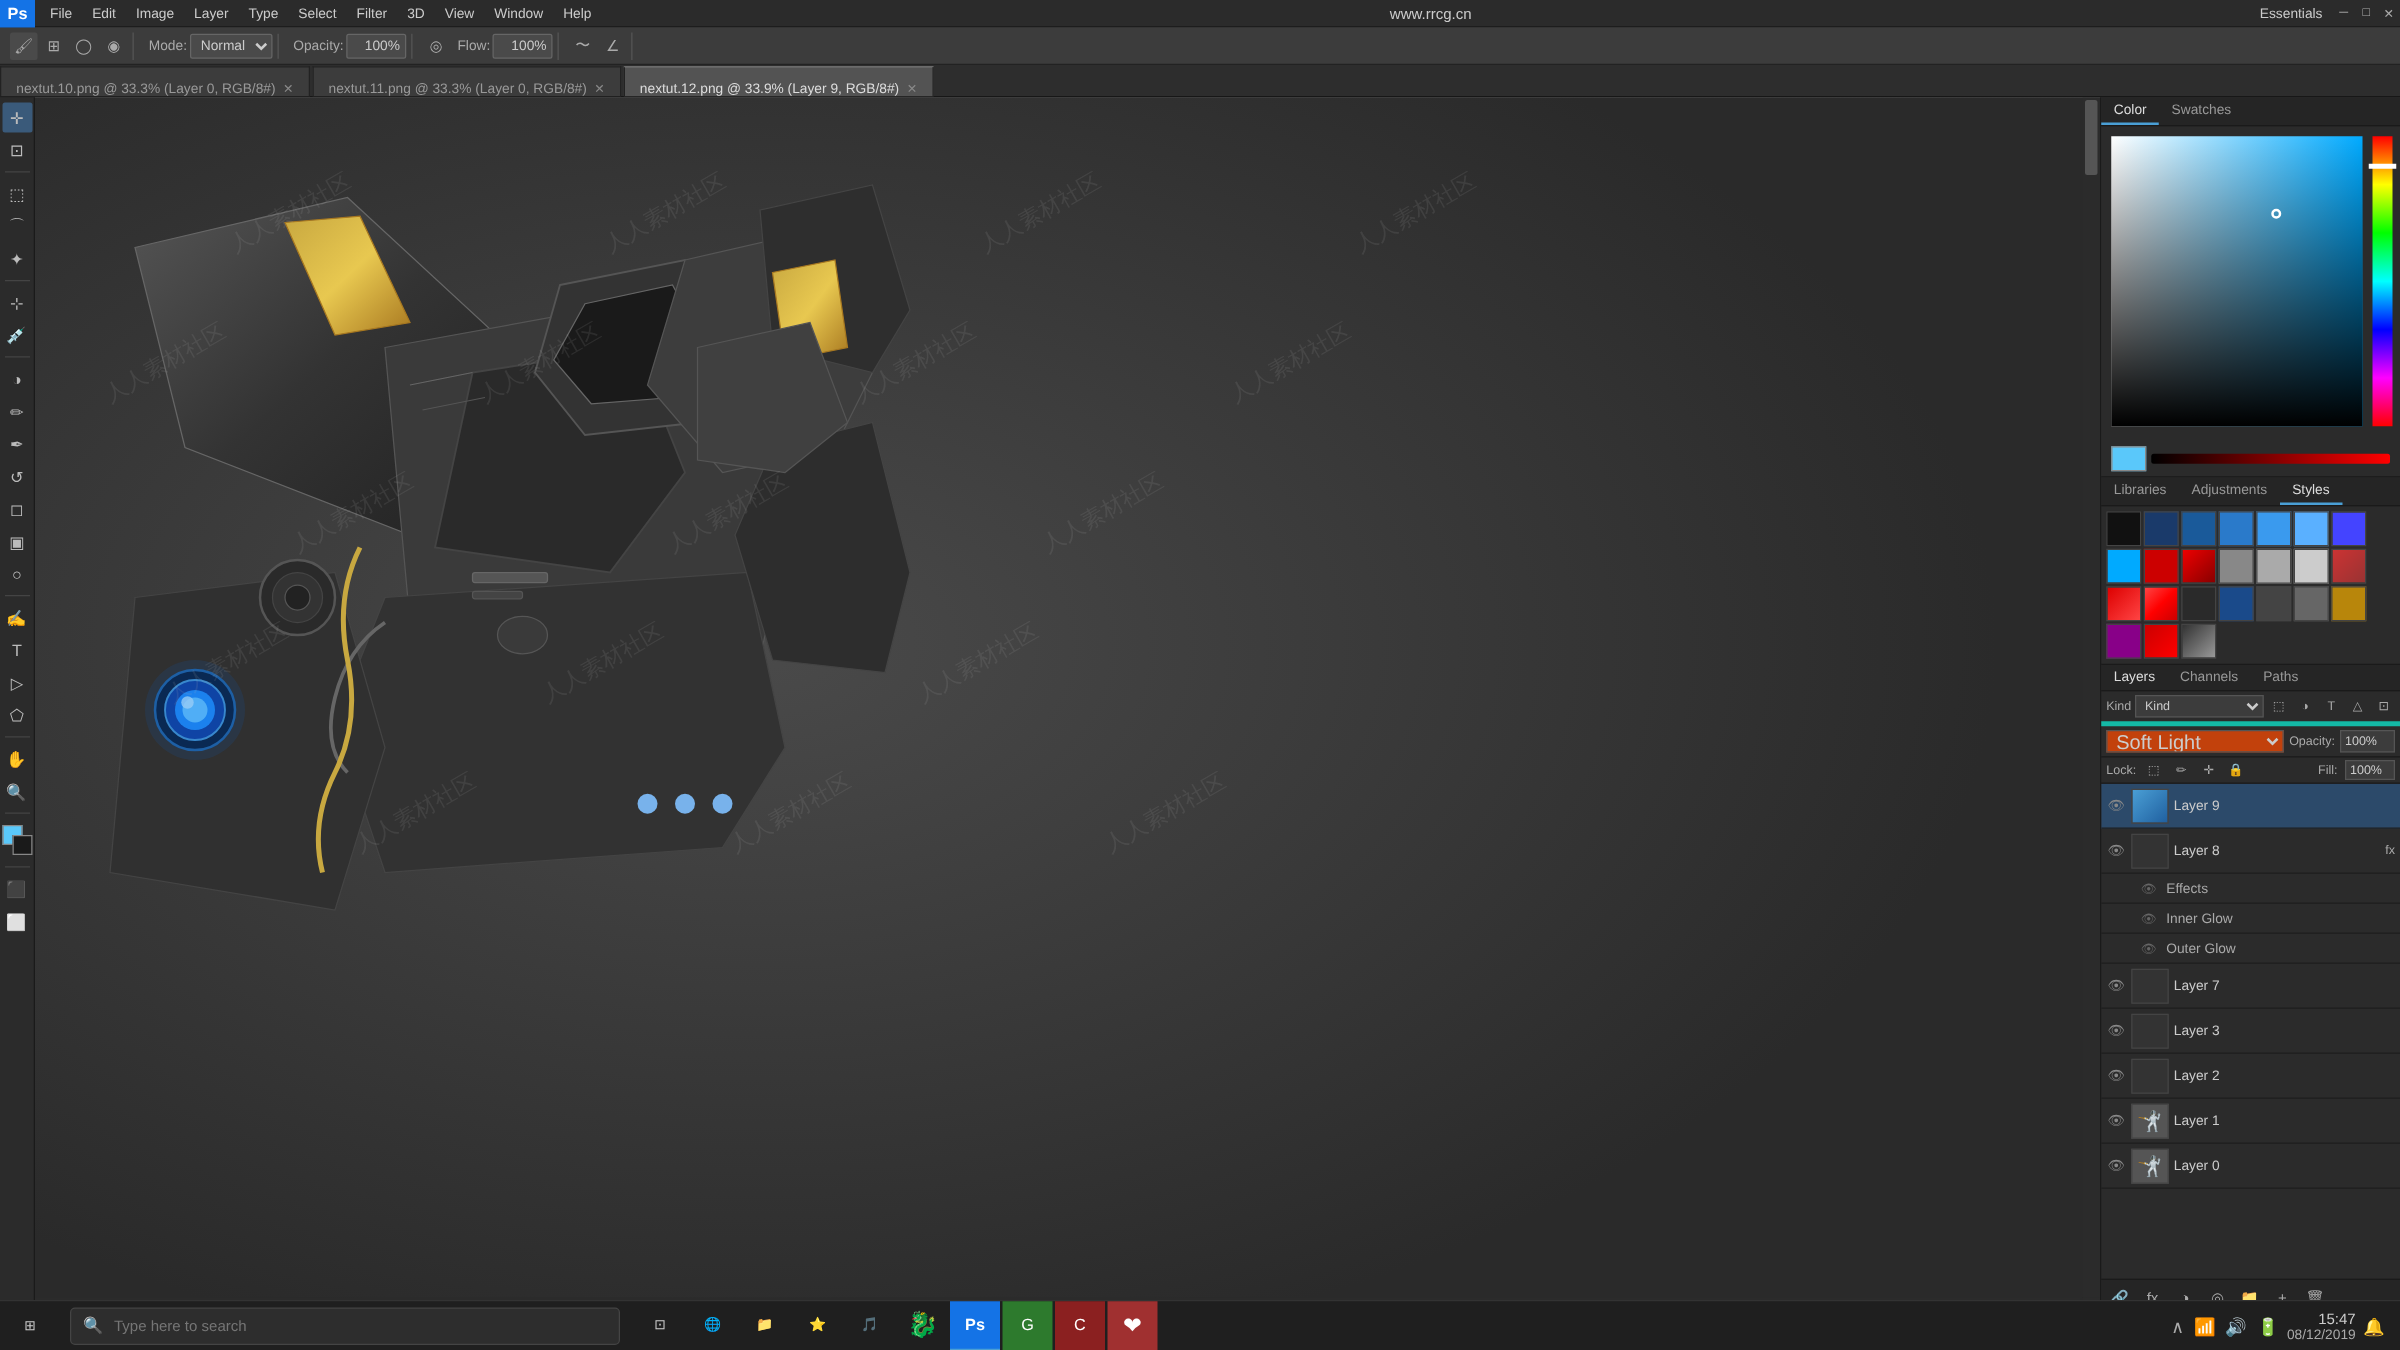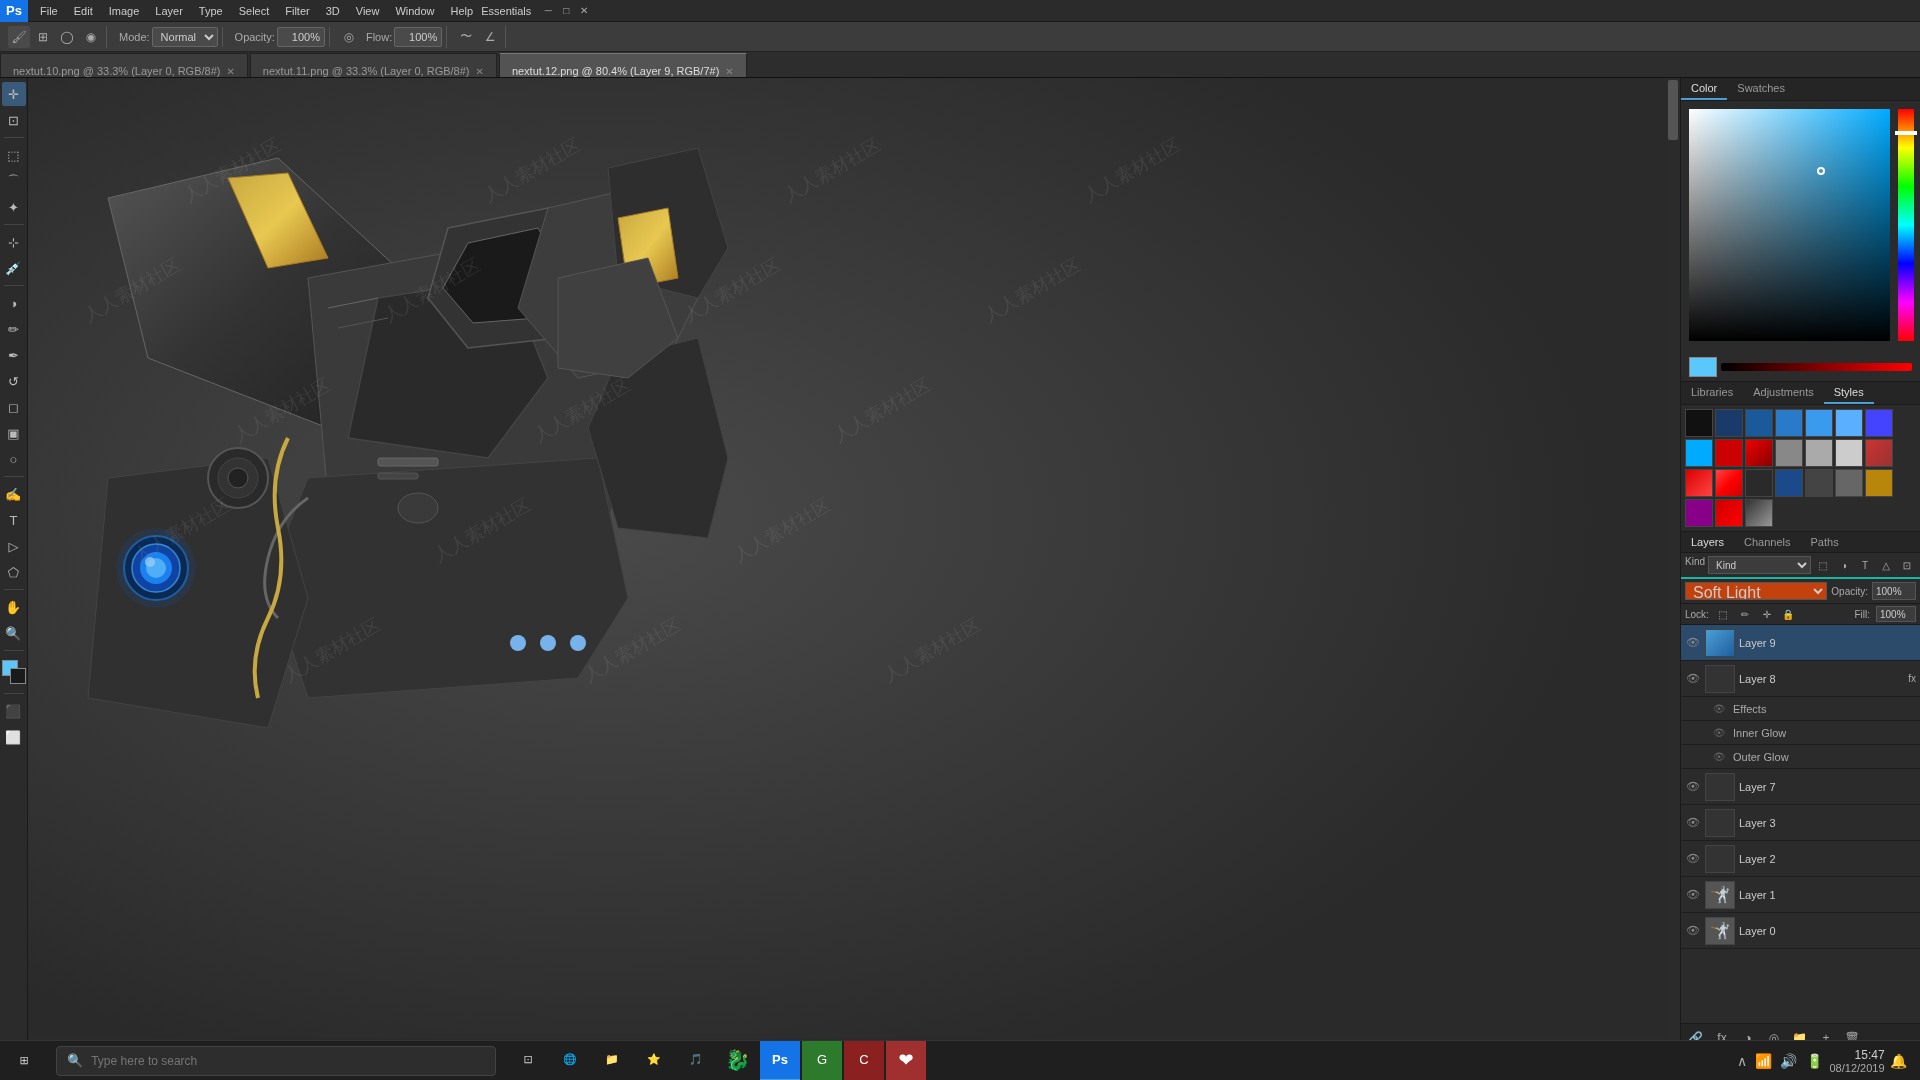--- a/index.html
+++ b/index.html
@@ -91,21 +91,21 @@
     .style-swatch { width: 28px; height: 28px; border: 1px solid #444; cursor: pointer; }
 
     
     #adj-panel { border-bottom: 1px solid #1a1a1a; }
 
     
     #layers-panel { flex: 1; display: flex; flex-direction: column; min-height: 0; }
     .layers-tabs { display: flex; background: #252525; border-bottom: 1px solid #1a1a1a; }
     .layers-tab { padding: 4px 10px; font-size: 11px; color: #999; cursor: pointer; }
     .layers-tab.active { color: #ddd; }
-    .layers-toolbar { display: flex; padding: 3px 4px; gap: 3px; border-bottom: 2px solid #14b8a6; }
+    .layers-toolbar { display: flex; align-items: center; padding: 3px 4px; gap: 3px; border-bottom: 4px solid #14b8a6; }
     .layers-select { height: 18px; background: #3c3c3c; border: 1px solid #555; color: #ccc; font-size: 10px; padding: 0 3px; flex: 1; }
     .layers-icon-btn { width: 18px; height: 18px; display: flex; align-items: center; justify-content: center; color: #aaa; font-size: 10px; cursor: pointer; }
     .blend-row { display: flex; align-items: center; padding: 3px 4px; gap: 4px; border-bottom: 1px solid #1a1a1a; }
     .blend-select { height: 18px; background: #c2410c; border: 1px solid #555; color: #ccc; font-size: 16px; padding: 0 3px; flex: 1; }
     .opacity-label { font-size: 10px; color: #aaa; }
     .opacity-input { width: 44px; height: 18px; background: #3c3c3c; border: 1px solid #555; color: #ccc; font-size: 10px; padding: 0 3px; }
     .lock-row { display: flex; align-items: center; padding: 2px 4px; gap: 6px; border-bottom: 1px solid #1a1a1a; }
     .lock-label { font-size: 10px; color: #aaa; }
     .lock-btn { width: 16px; height: 16px; display: flex; align-items: center; justify-content: center; font-size: 10px; color: #aaa; cursor: pointer; }
     .fill-label { margin-left: auto; font-size: 10px; color: #aaa; }
@@ -190,20 +190,21 @@
   <div class="menu-item">Edit</div>
   <div class="menu-item">Image</div>
   <div class="menu-item">Layer</div>
   <div class="menu-item">Type</div>
   <div class="menu-item">Select</div>
   <div class="menu-item">Filter</div>
   <div class="menu-item">3D</div>
   <div class="menu-item">View</div>
   <div class="menu-item">Window</div>
   <div class="menu-item">Help</div>
+  <div class="url-bar">www.rrcg.cn</div>
   <div class="menu-right">Essentials</div>
   <div class="window-controls">
     <div class="win-btn">─</div>
     <div class="win-btn">□</div>
     <div class="win-btn close">✕</div>
   </div>
 </div>
 
 <div id="toolbar">
   <div class="tool-group">
@@ -236,21 +237,21 @@
 <div id="tabs-bar">
   <div class="tab">
     <span>nextut.10.png @ 33.3% (Layer 0, RGB/8#)</span>
     <span class="tab-close">✕</span>
   </div>
   <div class="tab">
     <span>nextut.11.png @ 33.3% (Layer 0, RGB/8#)</span>
     <span class="tab-close">✕</span>
   </div>
   <div class="tab active">
-    <span>nextut.12.png @ 80.4% (Layer 9, RGB/7#)</span>
+    <span>nextut.12.png @ 33.9% (Layer 9, RGB/8#)</span>
     <span class="tab-close">✕</span>
   </div>
 </div>
 
 <div id="main-layout">
 
   <div id="left-tools">
     <div class="lt-btn active">✛</div>
     <div class="lt-btn">⊡</div>
     <div class="lt-separator"></div>

